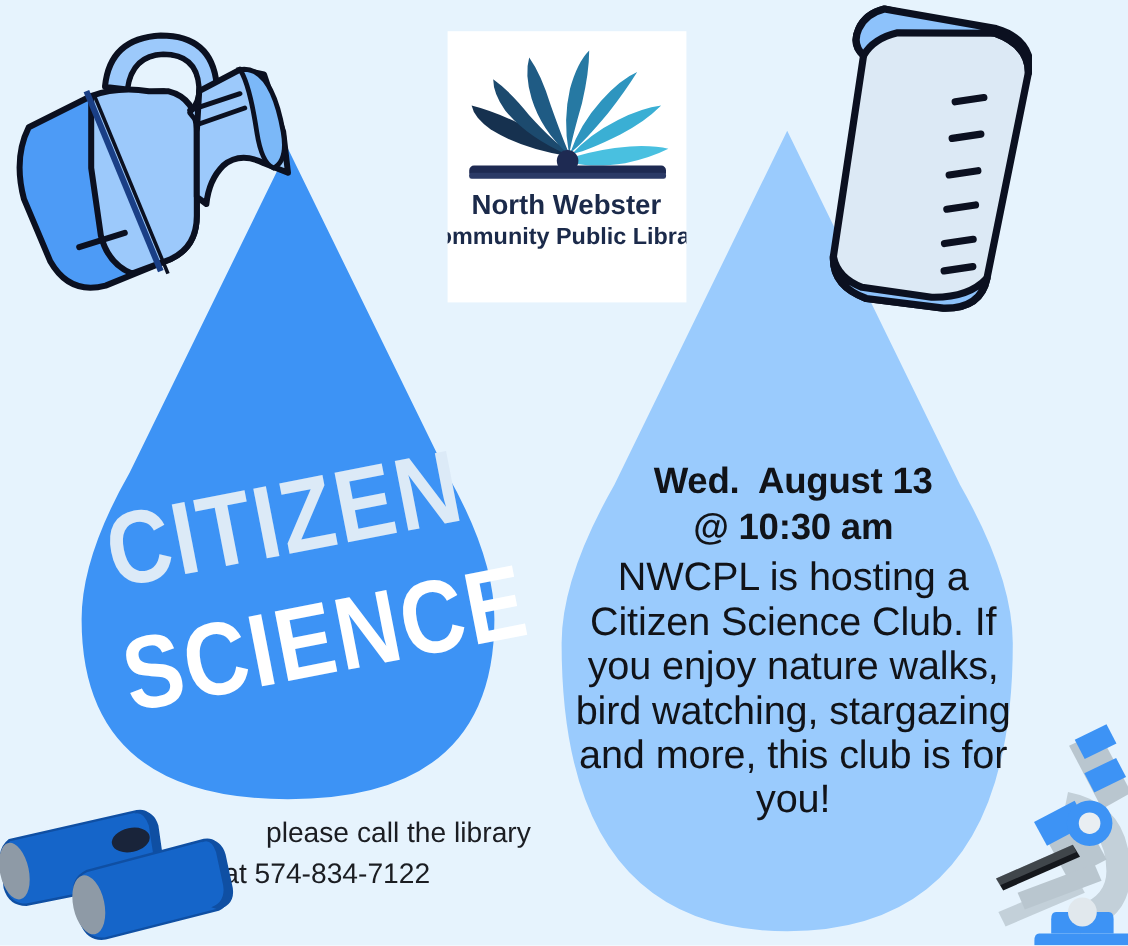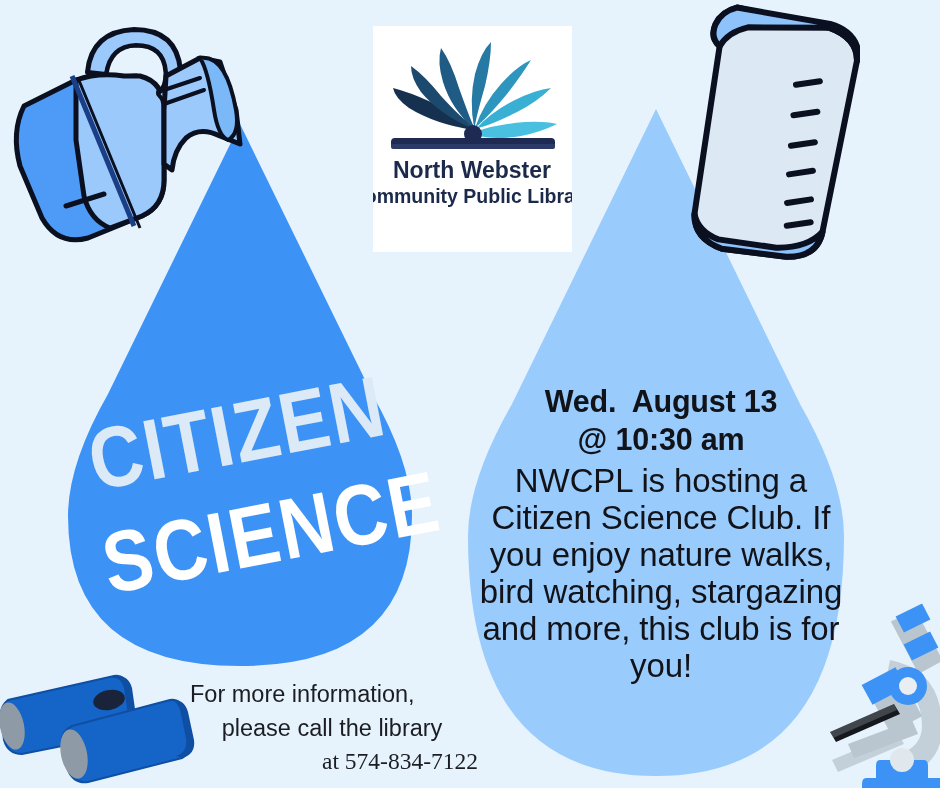--- a/index.html
+++ b/index.html
@@ -99,21 +99,21 @@
     color: #1b1d22;
     font-size: 23.5px;
     line-height: 33.5px;
   }
   #contact-block .contact-line {
     display: block;
     white-space: nowrap;
   }
   #contact-line-1 { text-align: left; margin-left: 4px; }
   #contact-line-2 { text-align: center; margin-left: 0px; }
-  #contact-line-3 { text-align: right; font-family: Liberation Serif, serif; }
+  #contact-line-3 { text-align: left; }
 </style>
 </head>
 <body>
 
 <div id="poster">
 
   <svg class="layer" viewBox="0 0 940 788" width="940" height="788" xmlns="http://www.w3.org/2000/svg">
 
     <path d="M240 124 L372 394 Q412 464 412 516 Q412 666 240 666 Q68 666 68 516 Q68 464 108 394 Z" fill="#3d93f5"></path>
 
@@ -125,21 +125,20 @@
     <span class="wm-line" id="wm-science">SCIENCE</span>
   </div>
 
   <div id="event-text">
     <div id="event-heading">Wed.  August 13
 @ 10:30 am</div>
     <div id="event-body">NWCPL is hosting a Citizen Science Club. If you enjoy nature walks, bird watching, stargazing and more, this club is for you!</div>
   </div>
 
   <div id="contact-block">
-    <span class="contact-line" id="contact-line-1">For more information,</span>
     <span class="contact-line" id="contact-line-2">please call the library</span>
     <span class="contact-line" id="contact-line-3">at 574-834-7122</span>
   </div>
 
   <svg class="layer" viewBox="0 0 940 788" width="940" height="788" xmlns="http://www.w3.org/2000/svg">
 
     <g transform="translate(14,14)">
 
       <path d="M62 66 L10 92 Q-3 118 6 152 L28 204 Q44 232 74 224 L128 202
                Q150 192 150 166 L150 96 Q148 70 122 62 Z" fill="#4d9bf6" stroke="#0b1020" stroke-width="5" stroke-linejoin="round"></path>

